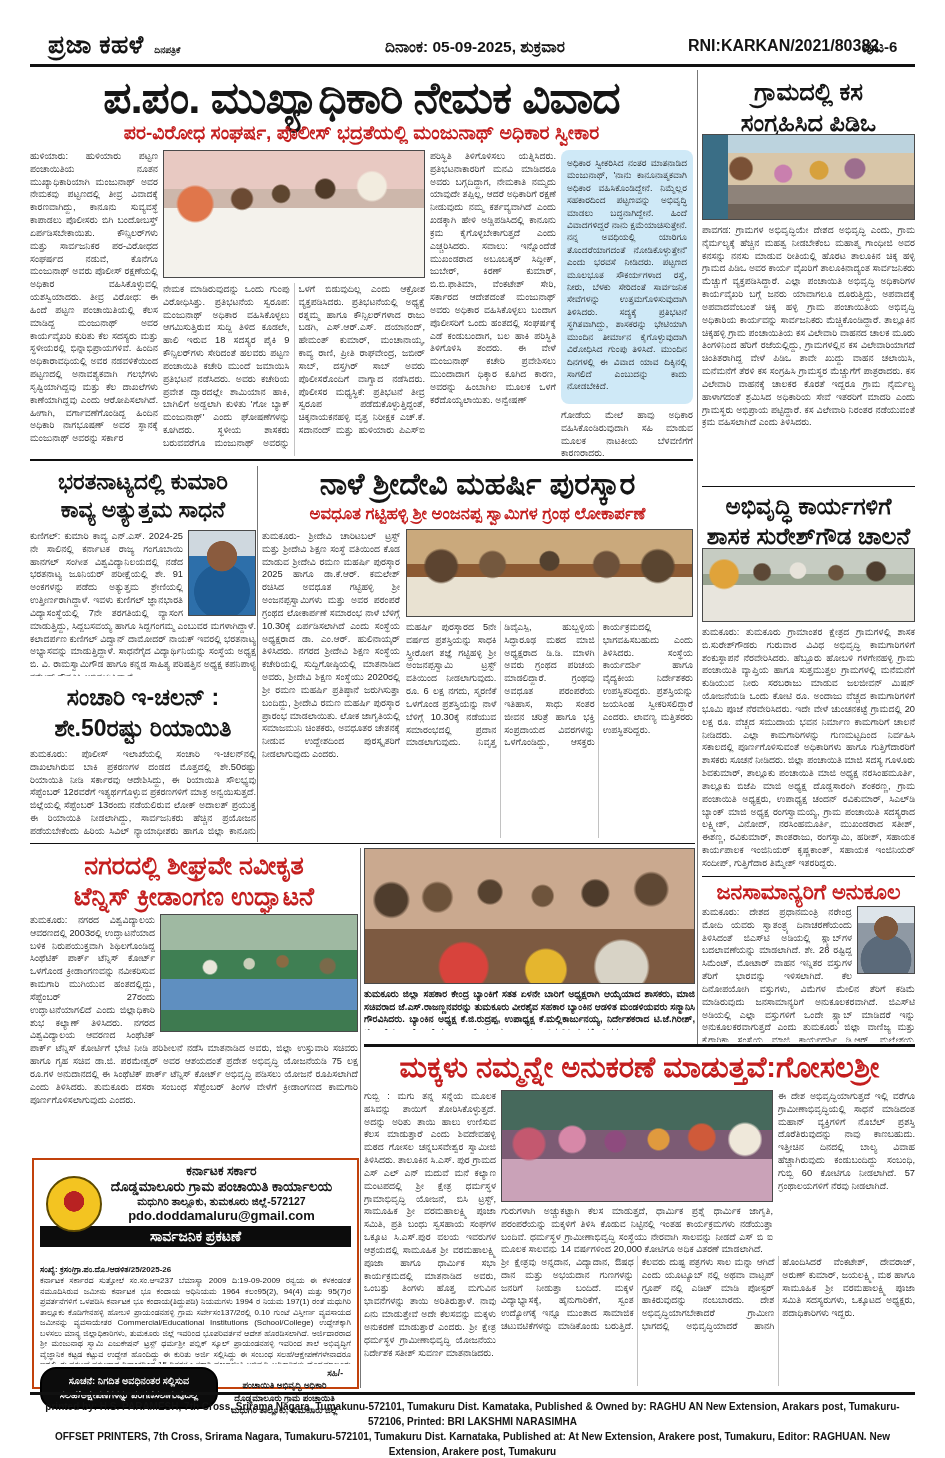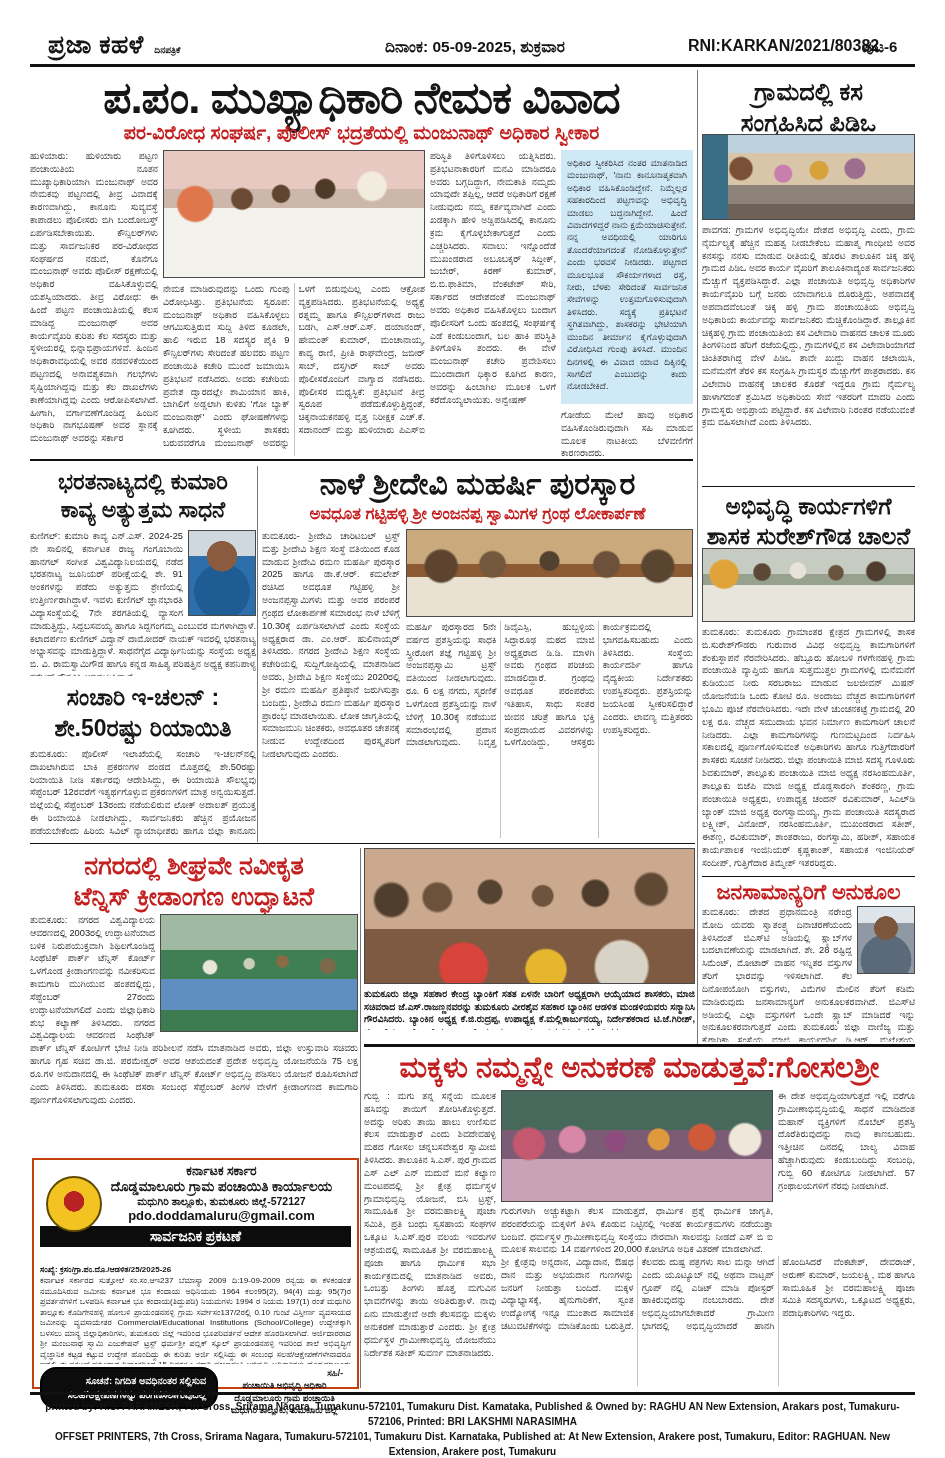--- a/index.html
+++ b/index.html
@@ -12,24 +12,24 @@
   .small-txt{font-size:8px;line-height:1.32;text-align:justify;overflow:hidden}
   .hl{font-weight:bold;color:#161616;text-align:center;line-height:1.18}
   .hl-red{font-weight:bold;color:var(--red);text-align:center;line-height:1.18}
   .hrule{background:#111}
   .vrule{width:1px;background:#777}
   .photo{border:1px solid #4a4a4a;overflow:hidden}
   .caption{font-weight:bold;font-size:9.3px;line-height:1.35;text-align:justify;overflow:hidden}
   .floatimg{float:right;margin:0 0 3px 5px;border:1px solid #4a4a4a}
   .cols2{column-count:2;column-gap:9px;column-rule:1px solid #c2c2c2}
   .cols3{column-count:3;column-gap:8px;column-rule:1px solid #c2c2c2}
-  .quote-box{background:var(--quote);padding:7px 6px;border-radius:0}
+  .quote-box{background:var(--quote);padding:7px 6px;border-radius:8px}
   .seal{width:56px;height:56px;border-radius:50%;background:radial-gradient(circle at 50% 45%,#b82222 0 26%,#f3c421 27% 78%,#8a6c00 79% 100%);border:2px solid #5e4a00}
   .note-pill{background:#0c0c0c;color:#fff;border-radius:16px;border:2px solid #000;
-             padding:5px 10px;text-align:right;font-weight:bold;font-size:9.5px;line-height:1.45}
+             padding:5px 10px;text-align:center;font-weight:bold;font-size:9.5px;line-height:1.45}
   .sig{font-size:8.6px;line-height:1.45;text-align:center;font-weight:bold}
   
   .ph-main{background:linear-gradient(180deg,#e8c9c2 0 30%,#cdb7ab 30% 62%,#9e948c 62% 100%);}
   .ph-main::before{content:"";display:block;width:100%;height:100%;
     background:
      radial-gradient(circle at 12% 42%,#e0764b 0 7%,transparent 8%),
      radial-gradient(circle at 30% 38%,#6b4a33 0 5%,transparent 6%),
      radial-gradient(circle at 45% 34%,#5e4630 0 5%,transparent 6%),
      radial-gradient(circle at 62% 30%,#4f3a28 0 5%,transparent 6%),
      radial-gradient(circle at 80% 28%,#f2ecdf 0 6%,transparent 7%),

